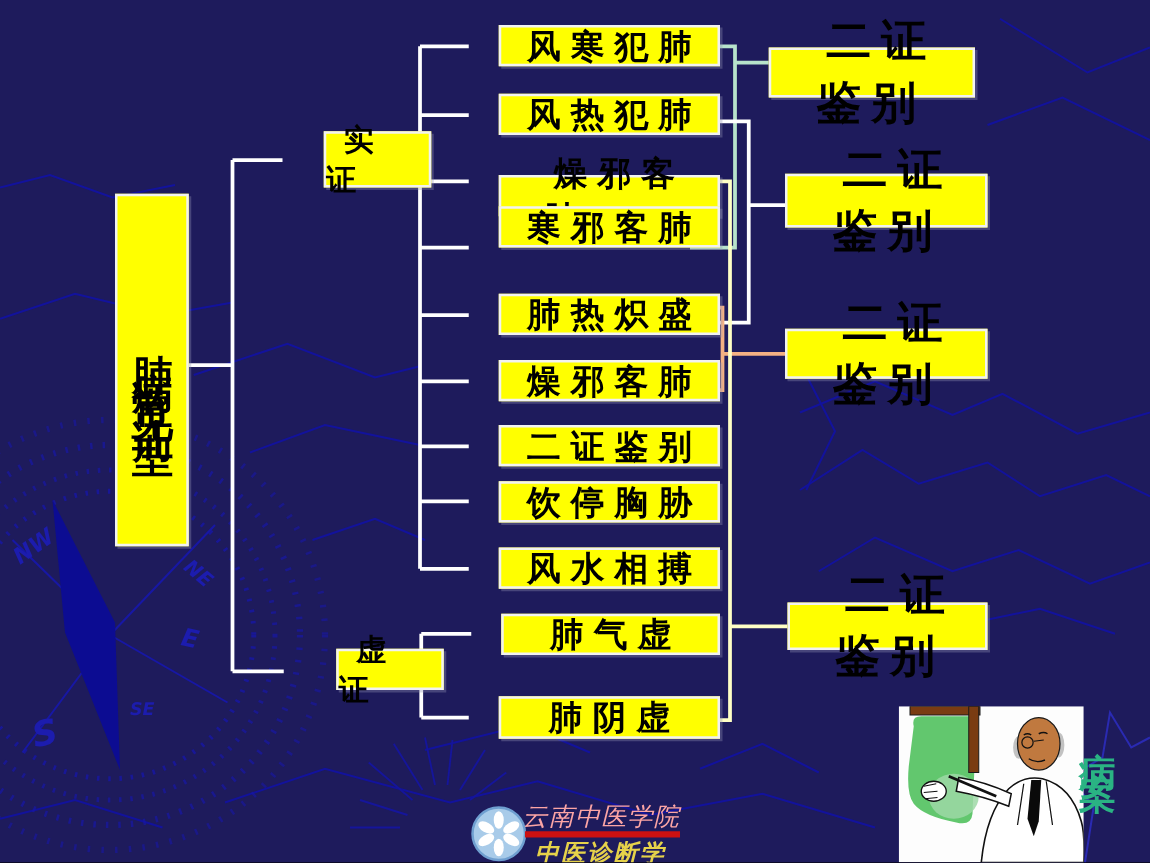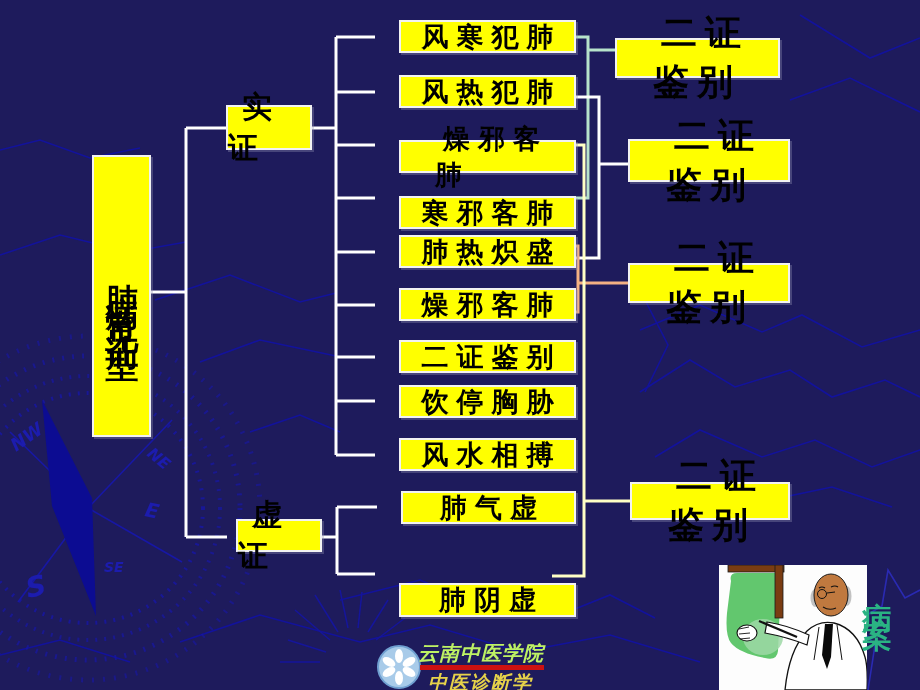--- a/index.html
+++ b/index.html
@@ -7,26 +7,26 @@
          background:#1e1b5c;font-family:"DejaVu Serif", serif;}
   svg.layer{position:absolute;left:0;top:0;}
   #bg-decor{z-index:0;}
   #connectors{z-index:1;}
   .node{position:absolute;z-index:2;background:#ffff00;border:2px solid #f2f2f2;
         box-shadow:2px 2px 0 rgba(150,150,180,.35);
         color:#000;font-weight:bold;display:flex;align-items:center;justify-content:center;
         letter-spacing:8px;text-indent:8px;box-sizing:border-box;}
   .syn{left:375px;width:177px;height:33px;font-size:27px;margin-left:24px;}
   .cmp{font-size:36px;padding-left:36px;}
-  .cat{font-size:30px;letter-spacing:14px;text-indent:14px;}
+  .cat{font-size:24px;letter-spacing:14px;text-indent:14px;margin-left:33px;}
   #root-node{left:92px;top:155px;width:59px;height:282px;font-size:33px;
              writing-mode:vertical-rl;text-orientation:upright;letter-spacing:13px;text-indent:0;}
   #footer{position:absolute;z-index:2;left:360px;top:638px;width:260px;height:52px;}
-  #school-name{position:absolute;left:58px;top:2px;width:190px;color:#bef264;font-size:20px;
-               font-weight:bold;font-style:italic;letter-spacing:1px;white-space:nowrap;}
+  #school-name{position:absolute;left:58px;top:2px;width:190px;color:#fca5a5;font-size:20px;
+               font-weight:normal;font-style:italic;letter-spacing:1px;white-space:nowrap;}
   #red-underline{position:absolute;left:60px;top:27px;width:124px;height:5px;background:#cc1111;}
   #course-name{position:absolute;left:68px;top:32px;color:#e6d24a;font-size:19px;
                font-weight:bold;font-style:italic;letter-spacing:2px;white-space:nowrap;}
   #case-stamp{position:absolute;z-index:3;left:856px;top:578px;height:95px;color:#2ab383;
               font-size:30px;font-weight:bold;writing-mode:vertical-rl;text-orientation:upright;
               letter-spacing:16px;}
   #teacher-clipart{position:absolute;z-index:2;left:719px;top:565px;}
 </style>
 </head>
 <body>
@@ -106,28 +106,28 @@
   </svg>
 
   <div class="node" id="root-node">肺病常见证型</div>
 
   <div class="node cat" style="left:226px;top:105px;width:86px;height:45px;">实证</div>
   <div class="node cat" style="left:236px;top:519px;width:86px;height:33px;">虚证</div>
 
   <div class="node syn" style="top:20px;">风寒犯肺</div>
   <div class="node syn" style="top:75px;">风热犯肺</div>
   <div class="node syn" style="top:140px;padding-left:34px;">燥邪客肺</div>
-  <div class="node syn" style="top:196px;text-align:center;">寒邪客肺</div>
+  <div class="node syn" style="top:165px;text-align:center;">寒邪客肺</div>
   <div class="node syn" style="top:235px;">肺热炽盛</div>
   <div class="node syn" style="top:288px;">燥邪客肺</div>
   <div class="node syn" style="top:340px;">二证鉴别</div>
   <div class="node syn" style="top:385px;">饮停胸胁</div>
   <div class="node syn" style="top:438px;">风水相搏</div>
   <div class="node syn" style="top:491px;width:175px;left:377px;">肺气虚</div>
-  <div class="node syn" style="top:583px;height:34px;">肺阴虚</div>
+  <div class="node syn" style="top:557px;height:34px;">肺阴虚</div>
 
   <div class="node cmp" style="left:615px;top:38px;width:165px;height:40px;">二证鉴别</div>
   <div class="node cmp" style="left:628px;top:139px;width:162px;height:43px;">二证鉴别</div>
   <div class="node cmp" style="left:628px;top:263px;width:162px;height:40px;">二证鉴别</div>
   <div class="node cmp" style="left:630px;top:482px;width:160px;height:38px;">二证鉴别</div>
 
   <div id="footer">
     <svg width="46" height="46" style="position:absolute;left:16px;top:6px;" viewBox="0 0 46 46">
       <circle cx="23" cy="23" r="21" fill="#a8cbe9" stroke="#6f9fd0" stroke-width="2"></circle>
       <g fill="#ffffff">

